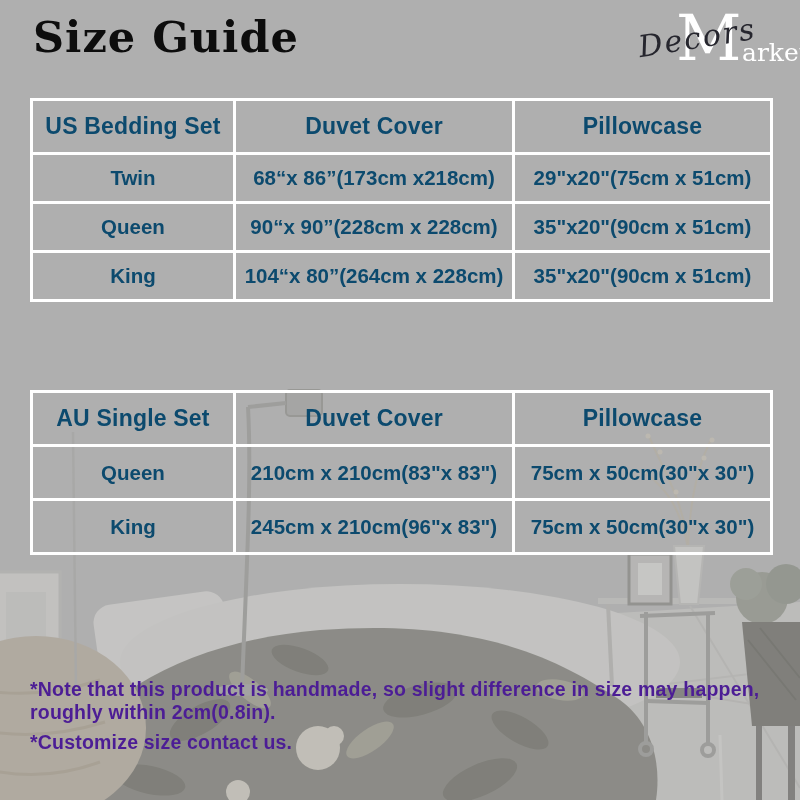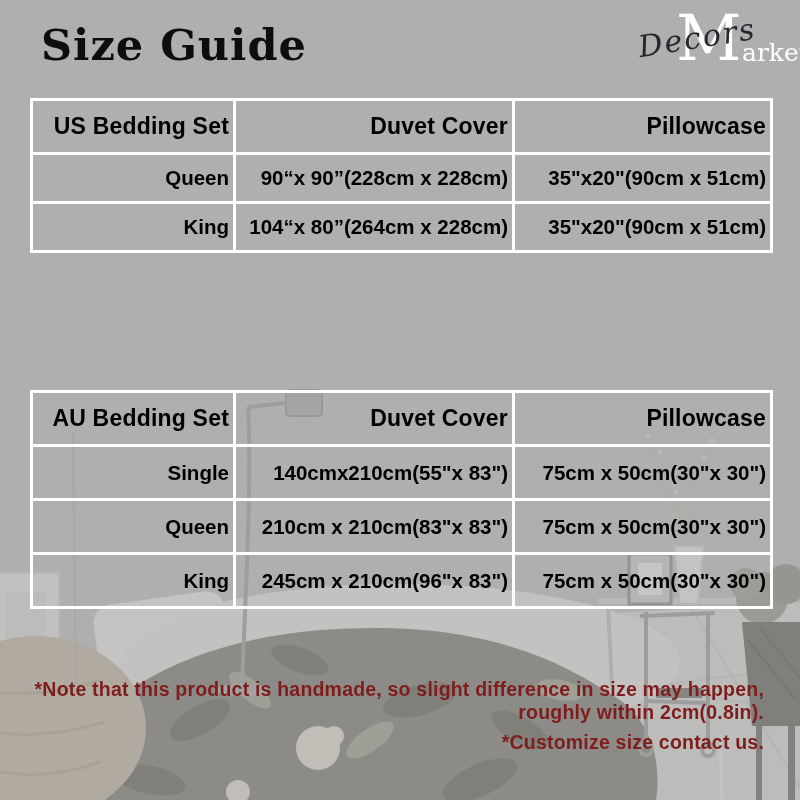--- a/index.html
+++ b/index.html
@@ -6,21 +6,21 @@
   .stage{
     position:relative;width:800px;height:800px;overflow:hidden;
     background:#acacac;
     font-family:"Liberation Sans",sans-serif;
   }
   .scene{position:absolute;inset:0;}
   .overlay{position:absolute;inset:0;background:rgba(174,174,174,0.47);}
   .content{position:absolute;inset:0;}
 
   .page-title{
-    position:absolute;left:33px;top:12px;margin:8px;
+    position:absolute;left:33px;top:12px;margin:0;
     font-family:"DejaVu Serif",serif;font-weight:700;
     font-size:43px;color:#0d0d0d;letter-spacing:1px;
   }
 
   .logo{position:absolute;left:636px;top:4px;width:160px;height:92px;}
   .logo .m{
     position:absolute;left:40px;top:2px;
     font-family:"DejaVu Serif",serif;font-size:64px;line-height:1;
     color:#ffffff;
   }
@@ -30,36 +30,36 @@
   }
   .logo .script{
     position:absolute;left:2px;top:16px;
     font-family:"DejaVu Serif",serif;font-style:italic;font-size:30px;
     color:#26262e;transform:rotate(-9deg);letter-spacing:2px;white-space:nowrap;
   }
 
   table.size-table{
     position:absolute;left:30px;width:740px;
     border-collapse:collapse;table-layout:fixed;
-    color:#000000;text-align:right;
+    color:#0c4a6e;text-align:center;
   }
   .t-us{top:98px;}
   .t-au{top:390px;}
   .size-table th,.size-table td{
     border:3px solid #ffffff;vertical-align:middle;padding:0 4px;
     overflow:hidden;white-space:nowrap;
   }
   .size-table th{font-size:23px;font-weight:700;letter-spacing:.2px;}
   .size-table td{font-size:20.5px;font-weight:600;}
   .t-us thead tr{height:54px;}
   .t-us tbody tr{height:49px;}
   .t-au thead tr{height:54px;}
   .t-au tbody tr{height:54px;}
 
-  .notes{position:absolute;left:16px;top:678px;width:748px;color:#7f1d1d;text-align:right;}
+  .notes{position:absolute;left:30px;top:678px;width:748px;color:#4c1d95;}
   .note{font-size:19.5px;font-weight:700;line-height:1.2;letter-spacing:.2px;margin:0;}
   .note + .note{margin-top:6px;}
 </style>
 </head>
 <body>
 
 <div class="stage">
 
   <svg class="scene" width="800" height="800" viewBox="0 0 800 800" aria-hidden="true">
     <rect x="0" y="0" width="800" height="800" fill="#b0b0b0"></rect>
@@ -175,51 +175,51 @@
         </colgroup>
       <thead>
         <tr>
           <th>US Bedding Set</th>
           <th>Duvet Cover</th>
           <th>Pillowcase</th>
         </tr>
       </thead>
       <tbody>
         <tr>
+          <td>Twin</td>
+          <td>68“x 86”(173cm x218cm)</td>
+          <td>29"x20"(75cm x 51cm)</td>
+        </tr>
+        <tr>
           <td>Queen</td>
           <td>90“x 90”(228cm x 228cm)</td>
           <td>35"x20"(90cm x 51cm)</td>
         </tr>
         <tr>
           <td>King</td>
           <td>104“x 80”(264cm x 228cm)</td>
           <td>35"x20"(90cm x 51cm)</td>
         </tr>
       </tbody>
     </table>
 
     <table class="size-table t-au">
       <colgroup>
           <col style="width:203px">
           <col style="width:279px">
           <col style="width:258px">
         </colgroup>
       <thead>
         <tr>
-          <th>AU Bedding Set</th>
+          <th>AU Single Set</th>
           <th>Duvet Cover</th>
           <th>Pillowcase</th>
         </tr>
       </thead>
       <tbody>
-        <tr>
-          <td>Single</td>
-          <td>140cmx210cm(55"x 83")</td>
-          <td>75cm x 50cm(30"x 30")</td>
-        </tr>
         <tr>
           <td>Queen</td>
           <td>210cm x 210cm(83"x 83")</td>
           <td>75cm x 50cm(30"x 30")</td>
         </tr>
         <tr>
           <td>King</td>
           <td>245cm x 210cm(96"x 83")</td>
           <td>75cm x 50cm(30"x 30")</td>
         </tr>

